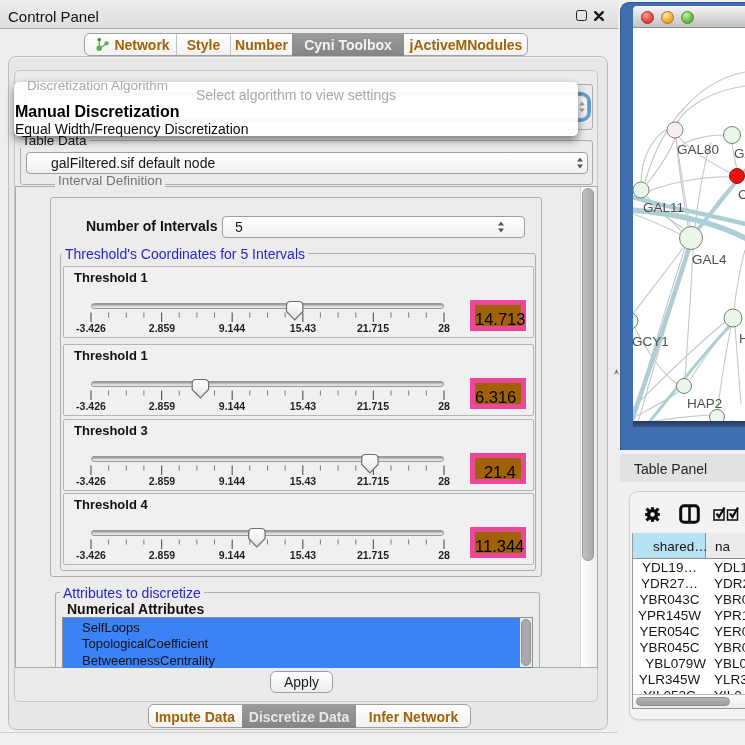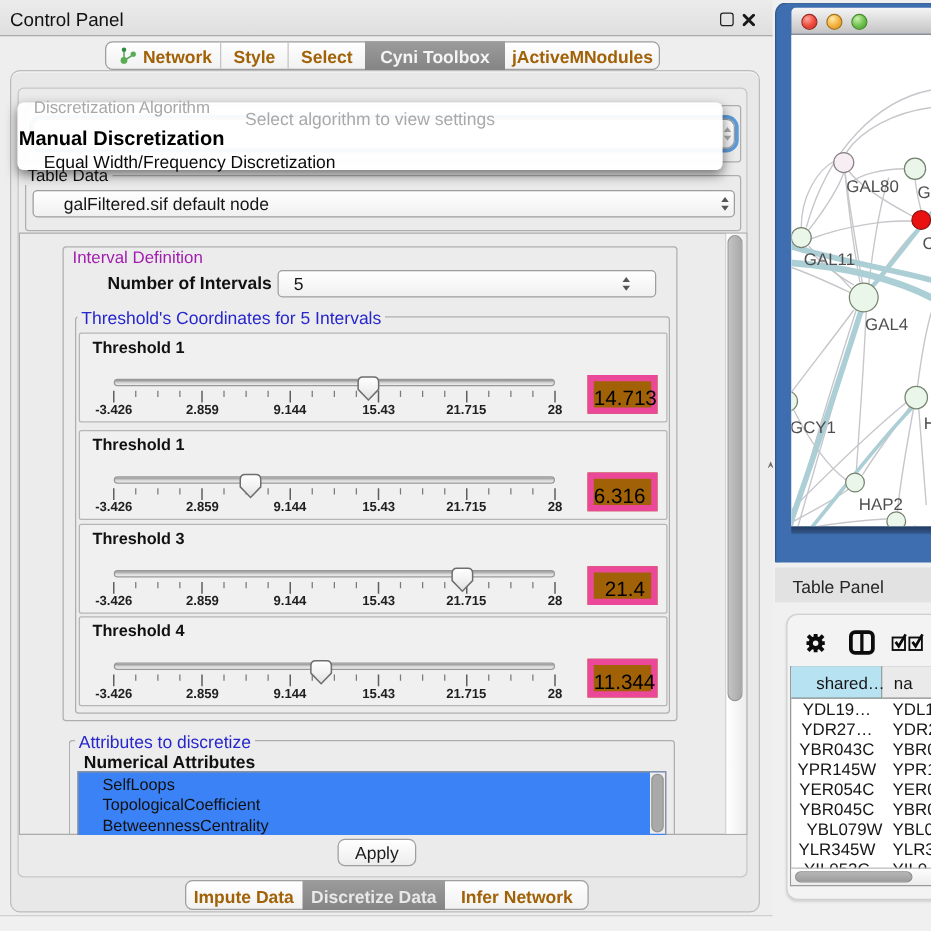--- a/index.html
+++ b/index.html
@@ -41,21 +41,21 @@
 <div class="ab" style="left:176px;top:33.5px;width:1px;height:21px;background:#c4c4c4;"></div>
 <div class="ab" style="left:230px;top:33.5px;width:1px;height:21px;background:#c4c4c4;"></div>
 <svg class="ab" style="left:96px;top:36.5px;" width="14" height="15">
       <path d="M3.2 4.5 L3.2 9.5 M4.8 10.5 L9.5 7.5" stroke="#57a054" stroke-width="1.2" fill="none"></path>
       <circle cx="3.2" cy="2.8" r="1.8" fill="#2f8c3c"></circle>
       <circle cx="3.2" cy="11.3" r="2.7" fill="#57ad52"></circle>
       <circle cx="10.6" cy="6.3" r="2.1" fill="#57ad52"></circle>
     </svg>
 <div class="ab segtxt" style="left:112px;top:37px;width:60px;">Network</div>
 <div class="ab segtxt" style="left:177px;top:37px;width:53px;">Style</div>
-<div class="ab segtxt" style="left:231px;top:37px;width:61px;">Select</div>
+<div class="ab segtxt" style="left:231px;top:37px;width:61px;">Number</div>
 <div class="ab segtxt" style="left:292px;top:37px;width:112px;color:#f4f4f4;">Cyni Toolbox</div>
 <div class="ab segtxt" style="left:404px;top:37px;width:124px;">jActiveMNodules</div>
 
 <div class="ab grp" style="left:20px;top:84px;width:573px;height:46px;"></div>
 <div class="ab combo" style="left:26px;top:95px;width:562px;height:24px;box-shadow:0 0 0 3px #5e9ad6;border-radius:7px;"></div>
 <svg class="ab" style="left:578px;top:101px;" width="8" height="12">
       <path d="M4 0.5 L7 4.5 L1 4.5 Z" fill="#a8a8a8"></path>
       <path d="M1 7.5 L7 7.5 L4 11.5 Z" fill="#a8a8a8"></path>
     </svg>
 
@@ -64,28 +64,28 @@
 <div class="ab combo" style="left:26px;top:151.5px;width:562px;height:22px;line-height:21px;padding-left:24px;">galFiltered.sif default node</div>
 <svg class="ab" style="left:576px;top:156.5px;" width="8" height="12">
       <path class="arr" d="M4 0.5 L7 4.5 L1 4.5 Z"></path>
       <path class="arr" d="M1 7.5 L7 7.5 L4 11.5 Z"></path>
     </svg>
 
 <div class="ab" style="left:14px;top:82px;width:564px;height:54px;background:rgba(255,255,255,0.95);border-radius:5px;box-shadow:0 4px 9px rgba(0,0,0,0.5);z-index:10;"></div>
 <div class="ab" style="left:24px;top:77.5px;font-size:13.5px;color:#a8a8a8;z-index:11;padding:0 3px;">Discretization Algorithm</div>
 <div class="ab" style="left:14px;top:86.5px;width:564px;font-size:14px;color:#a9a9a9;z-index:11;text-align:center;">Select algorithm to view settings</div>
 <div class="ab" style="left:15px;top:103px;font-size:16px;font-weight:bold;color:#000;z-index:11;">Manual Discretization</div>
-<div class="ab" style="left:15px;top:120.5px;font-size:14px;color:#0a0a0a;z-index:11;padding-left:20px;">Equal Width/Frequency Discretization</div>
+<div class="ab" style="left:15px;top:120.5px;font-size:14px;color:#0a0a0a;z-index:11;">Equal Width/Frequency Discretization</div>
 
 <div class="ab" style="left:15px;top:186px;width:583px;height:482px;background:#ececec;border:1px solid #ababab;"></div>
 <div class="ab" style="left:580px;top:187px;width:17px;height:480px;background:linear-gradient(to right,#ffffff,#ededed);border-left:1px solid #d5d5d5;"></div>
 <div class="ab" style="left:582px;top:188px;width:12px;height:373px;background:linear-gradient(to right,#c3c3c3,#a9a9a9);border:1px solid #979797;border-radius:6px;"></div>
 
 <div class="ab grp" style="left:50px;top:197px;width:492px;height:380px;"></div>
-<div class="ab glbl" style="left:55px;top:199px;color:#a21caf;background:#ececec;">Interval Definition</div>
+<div class="ab glbl" style="left:55px;top:174px;color:#737373;background:#ececec;">Interval Definition</div>
 
 <div class="ab" style="left:86px;top:218px;font-size:14px;font-weight:bold;color:#111;">Number of Intervals</div>
 <div class="ab combo" style="left:222px;top:215.5px;width:303px;height:22px;line-height:21px;padding-left:12px;">5</div>
 <svg class="ab" style="left:497px;top:220.5px;" width="8" height="12">
       <path class="arr" d="M4 0.5 L7 4.5 L1 4.5 Z"></path>
       <path class="arr" d="M1 7.5 L7 7.5 L4 11.5 Z"></path>
     </svg>
 
 <div class="ab grp" style="left:60px;top:253px;width:476px;height:318px;"></div>
 <div class="ab" style="left:62px;top:246.5px;font-size:14px;line-height:14px;padding:0 3px;color:#2626cc;background:#ececec;">Threshold's Coordinates for 5 Intervals</div>

